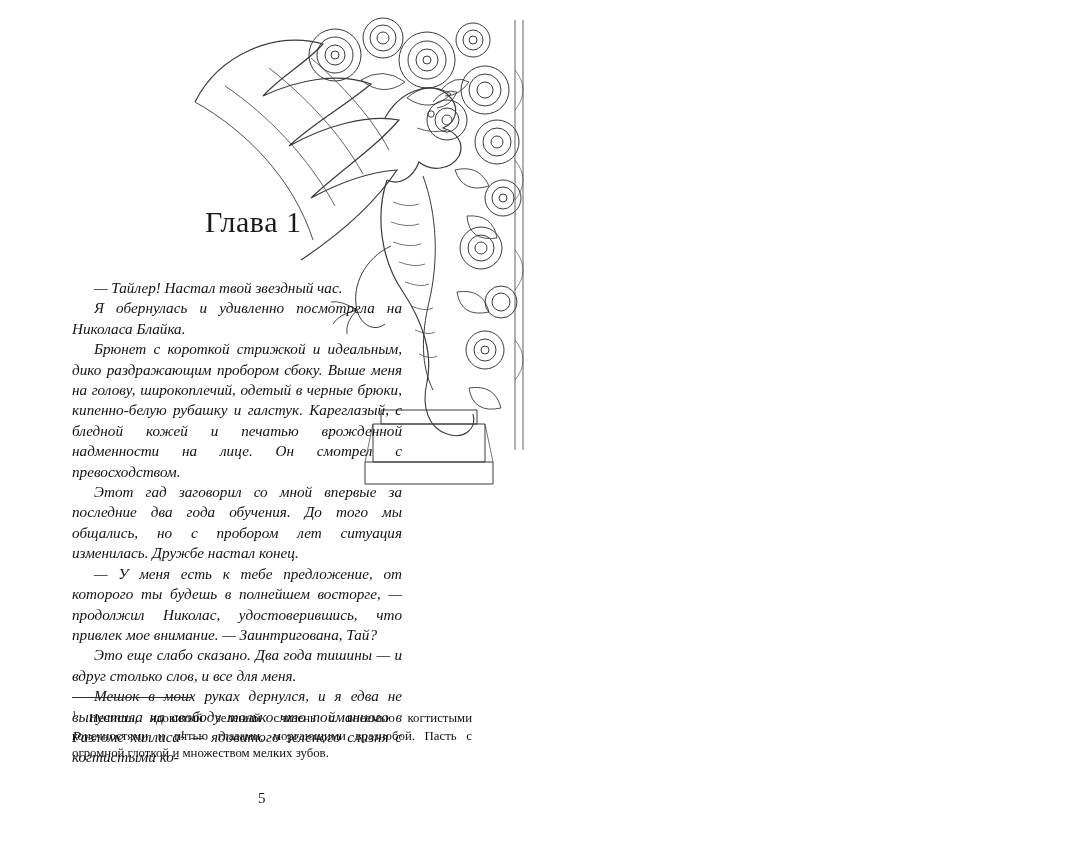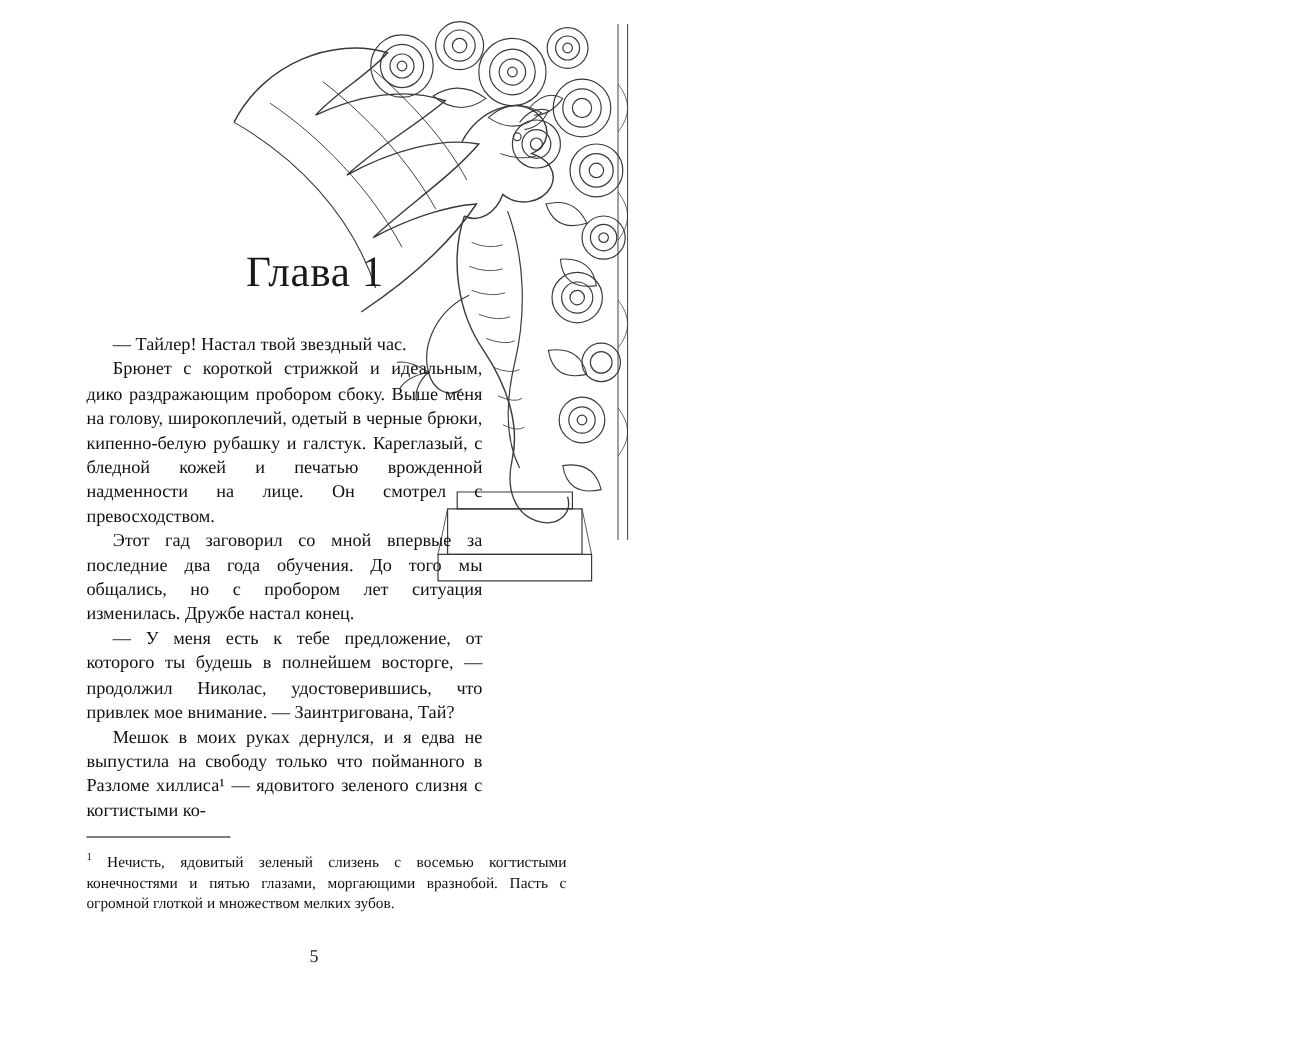--- a/index.html
+++ b/index.html
@@ -44,41 +44,42 @@
     height: 480px;
     pointer-events: none;
   }
   .ornament svg { display: block; }
 
   
   .chapter-title {
     position: absolute;
     left: 205px;
     top: 205px;
-    font-size: 36px;
+    font-size: 30px;
     letter-spacing: 0.5px;
     color: #1a1a1a;
     font-family: "Liberation Serif", serif;
   }
 
   
   .col-left {
     position: absolute;
     left: 72px;
     top: 278px;
     width: 330px;
   }
   .col-left p,
   .col-right p {
     margin: 0;
     font-size: 15.2px;
     line-height: 20.4px;
     text-align: justify;
     text-indent: 22px;
     hyphens: auto;
+    font-style: italic;
     -webkit-hyphens: auto;
   }
 
   .footnote-rule {
     position: absolute;
     left: 72px;
     top: 697px;
     width: 120px;
     height: 1px;
     background: #2b2b2b;
@@ -207,23 +208,25 @@
             <path d="M330 240 q8 10 8 20 q0 10 -8 20"></path>
             <path d="M330 330 q8 10 8 20 q0 10 -8 20"></path>
           </g>
         </svg>
       </div>
 
       <div class="chapter-title">Глава 1</div>
 
       <div class="col-left">
         <p>— Тайлер! Настал твой звездный час.</p>
+        <p>Я обернулась и удивленно посмотрела на Николаса Блайка.</p>
         <p>Брюнет с короткой стрижкой и идеальным, дико раздражающим пробором сбоку. Выше меня на голову, широкоплечий, одетый в черные брюки, кипенно-белую рубашку и галстук. Кареглазый, с бледной кожей и печатью врожденной надменности на лице. Он смотрел с превосходством.</p>
         <p>Этот гад заговорил со мной впервые за последние два года обучения. До того мы общались, но с пробором лет ситуация изменилась. Дружбе настал конец.</p>
         <p>— У меня есть к тебе предложение, от которого ты будешь в полнейшем восторге, — продолжил Николас, удостоверившись, что привлек мое внимание. — Заинтригована, Тай?</p>
+        <p>Это еще слабо сказано. Два года тишины — и вдруг столько слов, и все для меня.</p>
         <p>Мешок в моих руках дернулся, и я едва не выпустила на свободу только что пойманного в Разломе хиллиса¹ — ядовитого зеленого слизня с когтистыми ко-</p>
       </div>
 
       <div class="footnote-rule"></div>
       <div class="footnote">
         <sup>1</sup>
         <span>Нечисть, ядовитый зеленый слизень с восемью когтистыми конечностями и пятью глазами, моргающими вразнобой. Пасть с огромной глоткой и множеством мелких зубов.</span>
       </div>
 
       <div class="folio folio-left">5</div>

